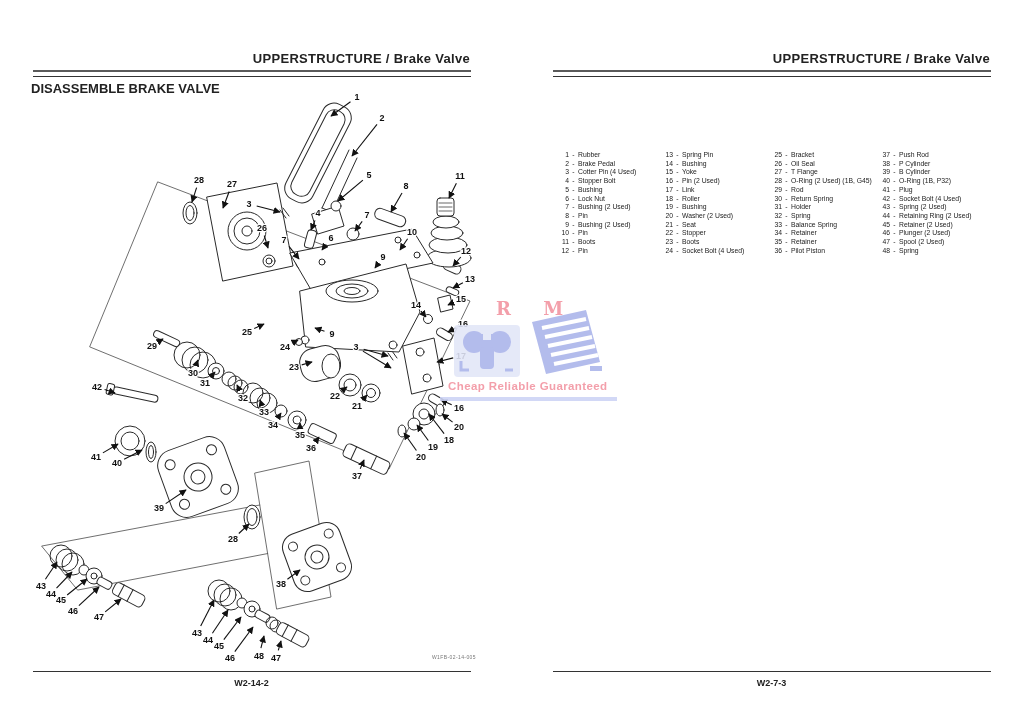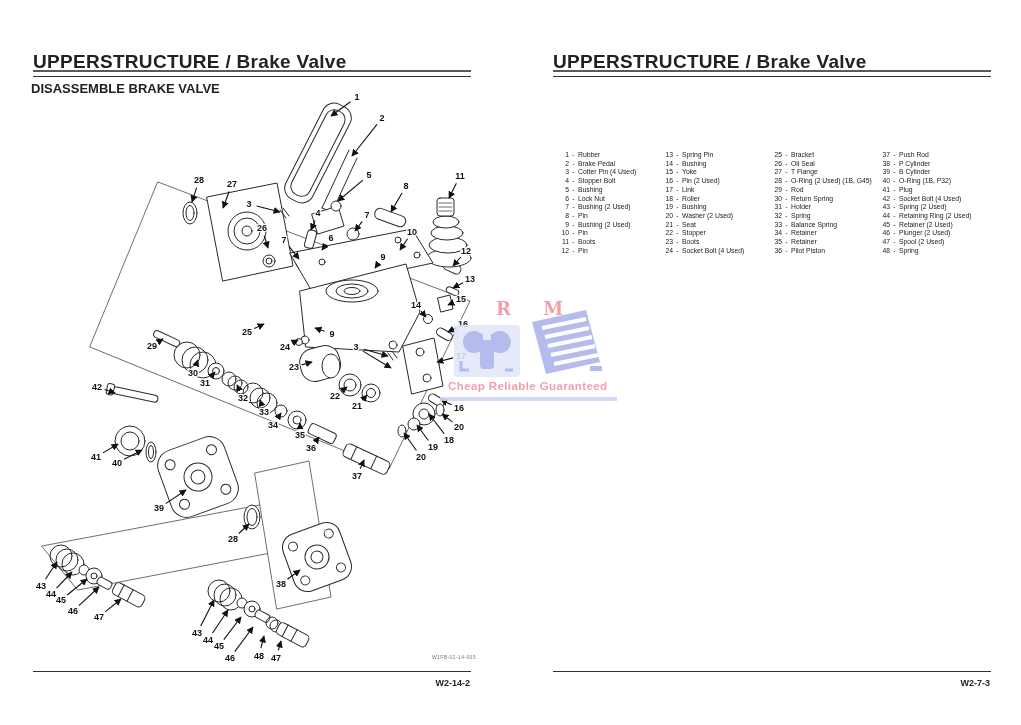--- a/index.html
+++ b/index.html
@@ -1,29 +1,29 @@
 <!DOCTYPE html>
 <html><head>
 <meta charset="utf-8">
 <style>
   html,body{margin:0;padding:0;background:#ffffff;}
   body{position:relative;width:1021px;height:725px;overflow:hidden;
        font-family:"Liberation Sans",sans-serif;color:#1a1a1a;}
   .abs{position:absolute;}
 
   
-  .page-header{top:51px;width:437px;text-align:left;font-weight:bold;
-               font-size:19px;letter-spacing:.3px;color:#222;}
+  .page-header{top:51px;width:437px;text-align:right;font-weight:bold;
+               font-size:13px;letter-spacing:.3px;color:#222;}
   .header-rule{top:70px;width:438px;height:4px;
                border-top:2.5px solid #5a5a5a;border-bottom:1px solid #333;}
   .section-title{left:31px;top:81px;font-weight:bold;font-size:13px;color:#222;}
 
   
   .footer-rule{top:671px;width:438px;border-top:1.2px solid #333;height:0;}
-  .page-footer{top:678px;width:437px;text-align:right;font-weight:bold;
+  .page-footer{top:678px;width:437px;text-align:center;font-weight:bold;
                font-size:9px;color:#222;}
 
   
   #parts-list{left:555px;top:151px;width:450px;height:112px;}
   .pl-col{position:absolute;top:0;}
   .pl-item{display:flex;font-size:6.8px;line-height:8.7px;white-space:nowrap;color:#222;}
   .pl-n{width:12px;text-align:right;}
   .pl-d{width:9px;text-align:center;}
 
   

